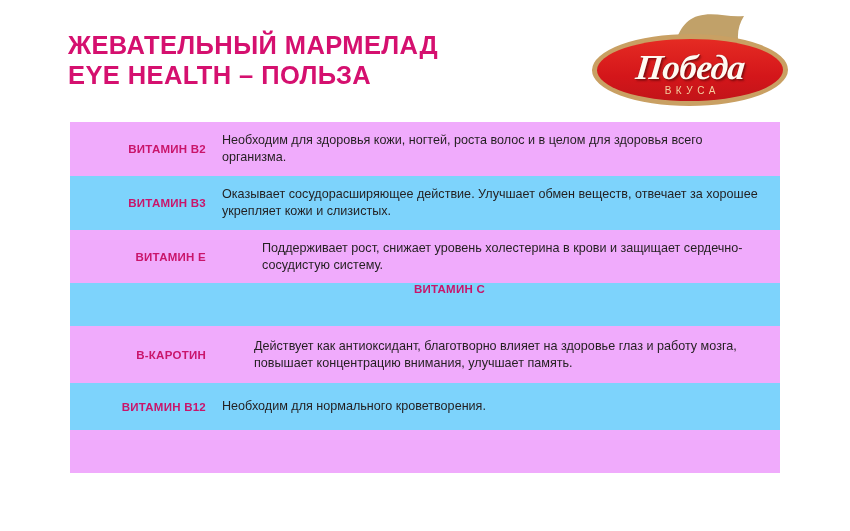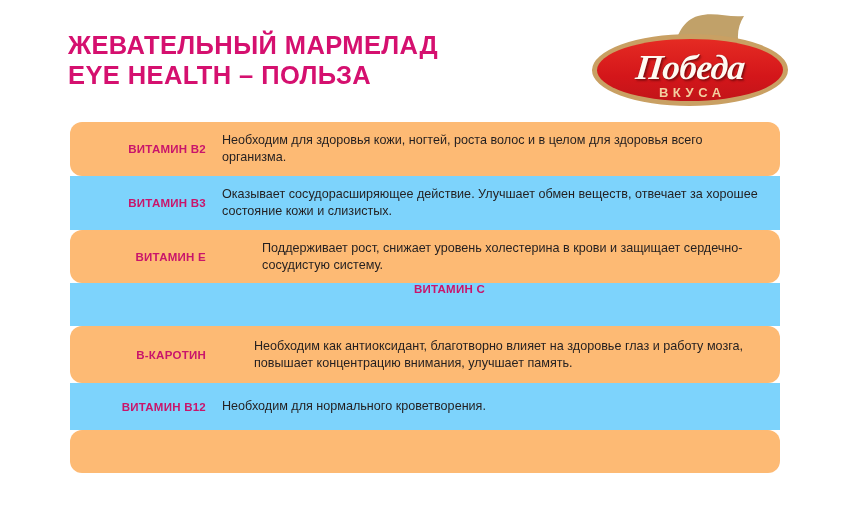--- a/index.html
+++ b/index.html
@@ -125,43 +125,43 @@
   }
 
   .logo-sub {
     position: absolute;
     left: 0;
     top: 73px;
     width: 196px;
     text-align: center;
     z-index: 6;
     font-family: "Liberation Sans", sans-serif;
-    font-size: 13px;
-    font-weight: bold;
+    font-size: 10px;
+    font-weight: normal;
     letter-spacing: 4.5px;
     color: #f3cfa0;
     text-indent: 4.5px;
   }
 
   
   .table {
     position: absolute;
     left: 70px;
     top: 122px;
     width: 710px;
   }
 
   .row {
     display: flex;
     align-items: center;
     width: 100%;
     min-height: 43px;
   }
 
-  .row.pink   { background: #fdba74; border-radius: 12px; }
+  .row.pink   { background: #f0abfc; }
   .row.cream  { background: #7dd3fc; }
 
   .row.tall   { height: 54px; }
   .row.short  { height: 43px; flex-direction: column; }
   .row.mid    { height: 53px; gap: 40px; }
 
   .cell-label {
     width: 152px;
     flex: 0 0 152px;
     text-align: right;
@@ -215,35 +215,35 @@
 
   <div class="table">
 
     <div class="row pink tall">
       <div class="cell-label">ВИТАМИН B2</div>
       <div class="cell-desc">Необходим для здоровья кожи, ногтей, роста волос и в целом для здоровья всего организма.</div>
     </div>
 
     <div class="row cream tall">
       <div class="cell-label">ВИТАМИН B3</div>
-      <div class="cell-desc">Оказывает сосудорасширяющее действие. Улучшает обмен веществ, отвечает за хорошее состояние кожи и слизистых.</div>
+      <div class="cell-desc">Оказывает сосудорасширяющее действие. Улучшает обмен веществ, отвечает за хорошее укрепляет кожи и слизистых.</div>
     </div>
 
     <div class="row pink mid">
       <div class="cell-label">ВИТАМИН Е</div>
       <div class="cell-desc">Поддерживает рост, снижает уровень холестерина в крови и защищает сердечно-сосудистую систему.</div>
     </div>
 
     <div class="row cream short">
       <div class="cell-label">ВИТАМИН С</div>
     </div>
 
     <div class="row pink" style="height:57px;gap:32px;">
       <div class="cell-label">B-КАРОТИН</div>
-      <div class="cell-desc">Необходим как антиоксидант, благотворно влияет на здоровье глаз и работу мозга, повышает концентрацию внимания, улучшает память.</div>
+      <div class="cell-desc">Действует как антиоксидант, благотворно влияет на здоровье глаз и работу мозга, повышает концентрацию внимания, улучшает память.</div>
     </div>
 
     <div class="row cream" style="height:47px;">
       <div class="cell-label">ВИТАМИН B12</div>
       <div class="cell-desc">Необходим для нормального кроветворения.</div>
     </div>
 
     <div class="row pink" style="height:39px;">
     </div>
 

